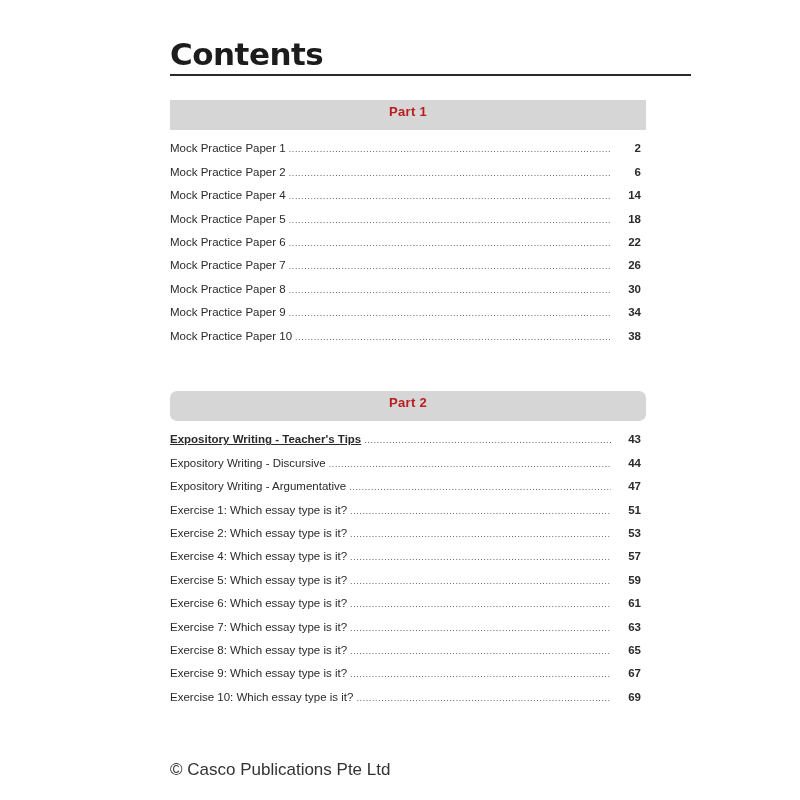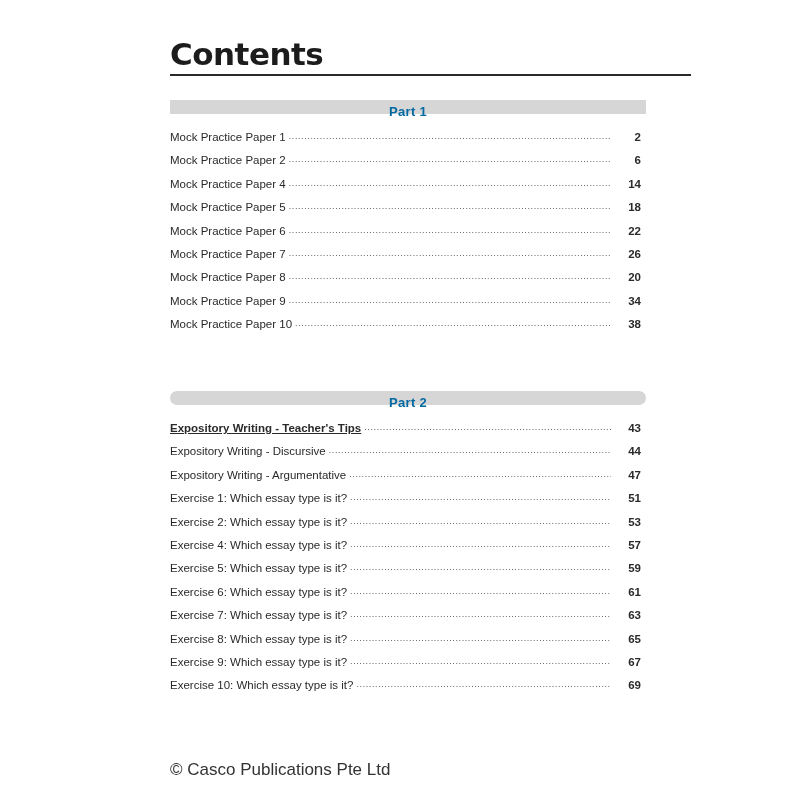--- a/index.html
+++ b/index.html
@@ -1,21 +1,21 @@
 <!DOCTYPE html>
 <html><head>
 <meta charset="utf-8">
 <style>
   html, body { margin: 0; padding: 0; }
   body { width: 800px; height: 800px; background: #ffffff; position: relative; overflow: hidden; font-family: "Liberation Sans", sans-serif; color: #2a2a2a; }
   .title { position: absolute; left: 170px; top: 36px; font-family: "DejaVu Sans", sans-serif; font-weight: bold; font-size: 31px; color: #1c1c1c; letter-spacing: -0.5px; text-align: center; }
   .title-rule { position: absolute; left: 170px; top: 74px; width: 521px; height: 2px; background: #2a2a2a; }
-  .part-bar { position: absolute; left: 170px; width: 476px; height: 14px; background: #d6d6d6; text-align: center; font-weight: bold; font-size: 13px; line-height: 23px; color: #0369a1; letter-spacing: 0.3px; }
+  .part-bar { position: absolute; left: 170px; width: 476px; height: 30px; background: #d6d6d6; text-align: center; font-weight: bold; font-size: 13px; line-height: 23px; color: #b91c1c; letter-spacing: 0.3px; }
   .toc { position: absolute; left: 170px; width: 471px; }
-  .row { position: relative; height: 23.4px; display: flex; align-items: flex-start; font-size: 11.5px; }
+  .row { position: relative; height: 23.4px; display: flex; align-items: flex-end; font-size: 11.5px; }
   .label { white-space: nowrap; padding-right: 3px; }
   .label.bold { font-weight: bold; text-decoration: underline; }
   .dots { flex: 1; overflow: hidden; white-space: nowrap; color: #555; font-size: 9px; letter-spacing: 0.6px; margin-right: 30px; }
   .dots::after { content: "..............................................................................................................................................................................................................."; }
   .page { position: absolute; right: 0; font-weight: bold; width: 30px; text-align: right; }
   .footer { position: absolute; left: 170px; top: 760px; font-size: 17px; color: #333; }
 </style>
 </head>
 <body>
 
@@ -50,21 +50,21 @@
       <span class="page">22</span>
     </div>
   <div class="row">
       <span class="label">Mock Practice Paper 7</span>
       <span class="dots"></span>
       <span class="page">26</span>
     </div>
   <div class="row">
       <span class="label">Mock Practice Paper 8</span>
       <span class="dots"></span>
-      <span class="page">20</span>
+      <span class="page">30</span>
     </div>
   <div class="row">
       <span class="label">Mock Practice Paper 9</span>
       <span class="dots"></span>
       <span class="page">34</span>
     </div>
   <div class="row">
       <span class="label">Mock Practice Paper 10</span>
       <span class="dots"></span>
       <span class="page">38</span>

